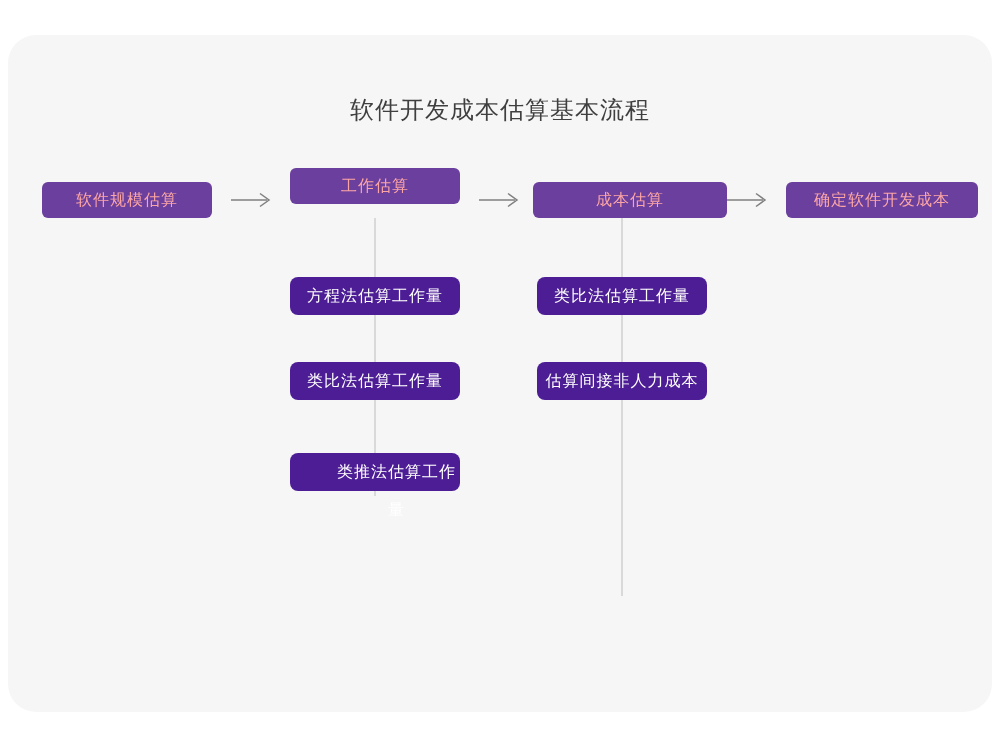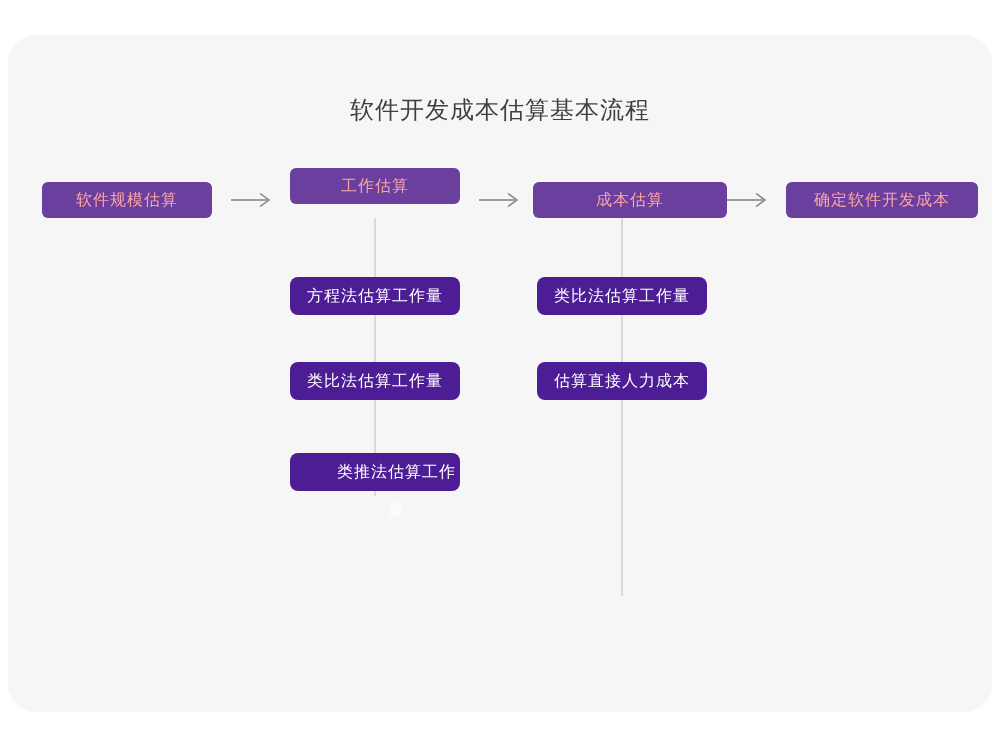--- a/index.html
+++ b/index.html
@@ -118,15 +118,15 @@
     <path d="M31 3.5 L40 10 L31 16.5" fill="none" stroke="#7f7f7f" stroke-width="1.5"></path>
   </svg>
 
   <div class="main-node" id="node-final">确定软件开发成本</div>
 
   <div class="sub-node col-work row-1">方程法估算工作量</div>
   <div class="sub-node col-work row-2">类比法估算工作量</div>
   <div class="sub-node col-work row-3">类推法估算工作量</div>
 
   <div class="sub-node col-cost row-1">类比法估算工作量</div>
-  <div class="sub-node col-cost row-2">估算直接人力成本</div>
+  <div class="sub-node col-cost row-2">估算间接非人力成本</div>
 
 </div>
 
 </body></html>

